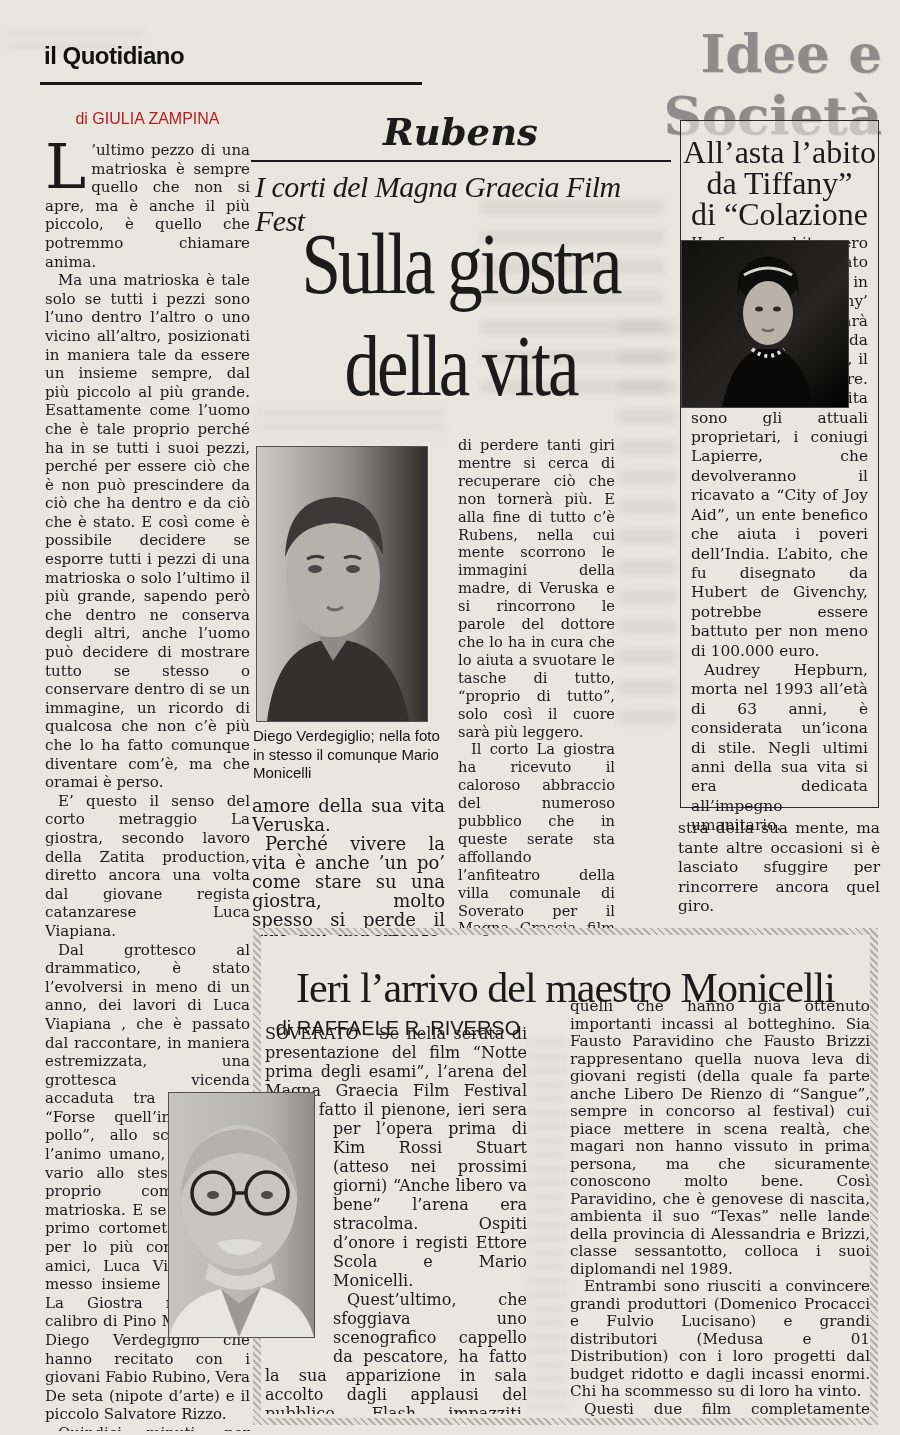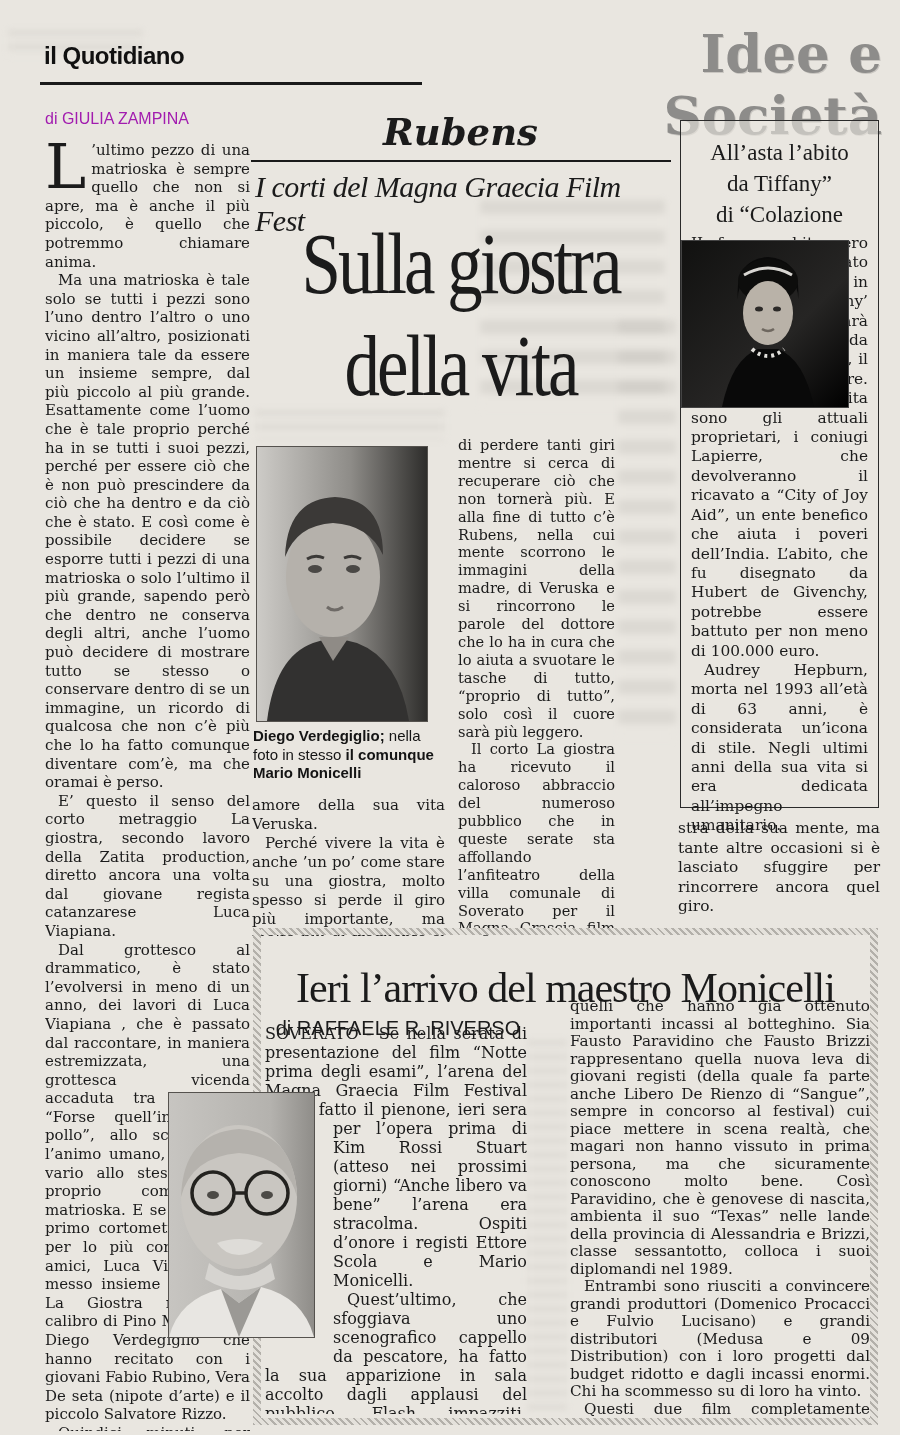--- a/index.html
+++ b/index.html
@@ -9,22 +9,22 @@
   .masthead{position:absolute;left:44px;top:42px;font-family:"Liberation Sans",sans-serif;
             font-weight:bold;font-size:24px;letter-spacing:-0.5px;color:#111;}
   .masthead-rule{position:absolute;left:40px;top:82px;width:382px;height:3px;background:#1a1a1a;}
   .section-title{position:absolute;left:487px;top:22px;width:395px;text-align:right;
                  font-family:"DejaVu Serif",serif;font-weight:bold;font-size:53px;
                  color:#8d8c8a;letter-spacing:0px;text-shadow:1px 1px 0 #c9c6c1;}
   
   .btxt p{margin:0;text-align:justify;}
   .btxt p + p{text-indent:13px;}
   
-  .byline-main{position:absolute;left:45px;top:110px;width:205px;text-align:left;
-               font-family:"Liberation Sans",sans-serif;font-size:16px;color:#a21caf;}
+  .byline-main{position:absolute;left:45px;top:110px;width:205px;text-align:center;
+               font-family:"Liberation Sans",sans-serif;font-size:16px;color:#b91c1c;}
   .col1{position:absolute;left:45px;top:141px;width:205px;height:1290px;overflow:hidden;
         font-size:15px;line-height:18.6px;}
   .dropcap{float:left;font-size:62px;line-height:47px;padding:2px 5px 0 0;font-weight:400;}
   
   .kicker{position:absolute;left:253px;top:110px;width:415px;text-align:center;
           font-family:"DejaVu Serif",serif;font-style:italic;font-weight:bold;font-size:37px;}
   .kicker-rule{position:absolute;left:251px;top:160px;width:420px;height:2px;background:#1a1a1a;}
   .overline{position:absolute;left:255px;top:170px;width:412px;
             font-family:"Liberation Serif",serif;font-style:italic;font-size:30px;letter-spacing:-0.5px;}
   .headline{position:absolute;left:253px;top:212px;width:415px;text-align:center;
@@ -32,30 +32,30 @@
             letter-spacing:-3px;transform:scaleY(1.22);transform-origin:top center;}
   
   .photo{position:absolute;border:1px solid #55524e;box-sizing:border-box;}
   .photo svg{display:block;}
   #photo-verdegiglio{left:256px;top:446px;width:172px;height:276px;}
   #photo-hepburn{margin:10px auto 8px auto;width:168px;height:168px;border:1px solid #444;}
   #photo-monicelli{left:168px;top:1092px;width:147px;height:246px;z-index:3;}
   
   .caption{position:absolute;left:253px;top:727px;width:194px;
            font-family:"Liberation Sans",sans-serif;font-size:15px;line-height:18.5px;color:#141414;}
-  .caption b{font-weight:bold;}
+  .caption b{font-weight:normal;}
   .col2{position:absolute;left:252px;top:796px;width:193px;height:140px;overflow:hidden;
-        font-size:15px;line-height:19px;}
+        font-size:18px;line-height:19px;}
   .col3{position:absolute;left:458px;top:436px;width:157px;height:500px;overflow:hidden;
         font-size:14.6px;line-height:17.9px;}
   
   .sidebar-box{position:absolute;left:680px;top:120px;width:199px;height:688px;
                border:1.5px solid #2a2a2a;box-sizing:border-box;background:rgba(233,230,224,0.6);}
   .sidebar-title{margin-top:16px;text-align:center;font-family:"Liberation Serif",serif;
-                 font-size:23px;line-height:31px;}
+                 font-size:32px;line-height:31px;}
   .sidebar-text{padding:4px 10px 0 10px;font-size:15.4px;line-height:19.4px;}
   .sidebar-cont{position:absolute;left:678px;top:819px;width:202px;font-size:15.4px;line-height:19.5px;}
   
   .bottom-box{position:absolute;left:253px;top:928px;width:625px;height:497px;box-sizing:border-box;}
   .hatch{position:absolute;background:repeating-linear-gradient(45deg,#b3b0aa 0 2px,#e4e1db 2px 5px);}
   .hatch.top{left:0;top:0;width:625px;height:7px;}
   .hatch.bot{left:0;bottom:0;width:625px;height:7px;}
   .hatch.lft{left:0;top:0;width:8px;height:497px;}
   .hatch.rgt{right:0;top:0;width:8px;height:497px;}
   .bottom-title{position:absolute;left:0;top:12px;width:625px;text-align:center;
@@ -190,21 +190,21 @@
     <div class="hatch rgt"></div>
     <div class="bottom-title">Ieri l’arrivo del maestro Monicelli</div>
     <div class="bottom-byline">di RAFFAELE R. RIVERSO</div>
     <div class="colA">
       <p><span>SOVERATO - Se nella serata di presentazione del film “Notte prima degli esami”, l’arena del Magna Graecia Film Festival aveva fatto il pienone, ieri sera per l’opera </span><span class="cutout-l"></span><span>prima di Kim Rossi Stuart (atteso nei prossimi giorni) “Anche libero va bene” l’arena era stracolma. Ospiti d’onore i registi Ettore Scola e Mario Monicelli.</span></p>
       <p>Quest’ultimo, che sfoggiava uno scenografico cappello da pescatore, ha fatto la sua apparizione in sala accolto dagli applausi del pubblico. Flash impazziti, platea in piedi per un autentico maestro, chiamato a giudicare i film in concorso. Monicelli, umile e affabile, ha ricambiato l’accoglienza ringraziando con un gesto della mano, poi ha preso posto per assistere alla proiezione.</p>
 
     </div>
     <div class="colB">
       <p>quelli che hanno già ottenuto importanti incassi al botteghino. Sia Fausto Paravidino che Fausto Brizzi rappresentano quella nuova leva di giovani registi (della quale fa parte anche Libero De Rienzo di “Sangue”, sempre in concorso al festival) cui piace mettere in scena realtà, che magari non hanno vissuto in prima persona, ma che sicuramente conoscono molto bene. Così Paravidino, che è genovese di nascita, ambienta il suo “Texas” nelle lande della provincia di Alessandria e Brizzi, classe sessantotto, colloca i suoi diplomandi nel 1989.</p>
-      <p>Entrambi sono riusciti a convincere grandi produttori (Domenico Procacci e Fulvio Lucisano) e grandi distributori (Medusa e 09 Distribution) con i loro progetti dal budget ridotto e dagli incassi enormi. Chi ha scommesso su di loro ha vinto.</p>
+      <p>Entrambi sono riusciti a convincere grandi produttori (Domenico Procacci e Fulvio Lucisano) e grandi distributori (Medusa e 01 Distribution) con i loro progetti dal budget ridotto e dagli incassi enormi. Chi ha scommesso su di loro ha vinto.</p>
       <p>Questi due film completamente differenti per ragioni d’essere sono stati accolti molto calorosamente dal pubblico del Magna Graecia film festival che ha apprezzato il tentativo dei registi di consegnare la ribalta a fatti riguardanti persone come loro, con nomi per niente altisonanti e forse persino cacofonici.</p>
     </div>
   </div>
 
   <div class="photo" id="photo-monicelli">
     <svg width="145" height="244" viewBox="0 0 145 244" xmlns="http://www.w3.org/2000/svg">
       <defs>
         <linearGradient id="mm-bg" x1="0" y1="0" x2="1" y2="0">
           <stop offset="0" stop-color="#c7c5c1"></stop>
             <stop offset="0.7" stop-color="#b4b2ae"></stop>

